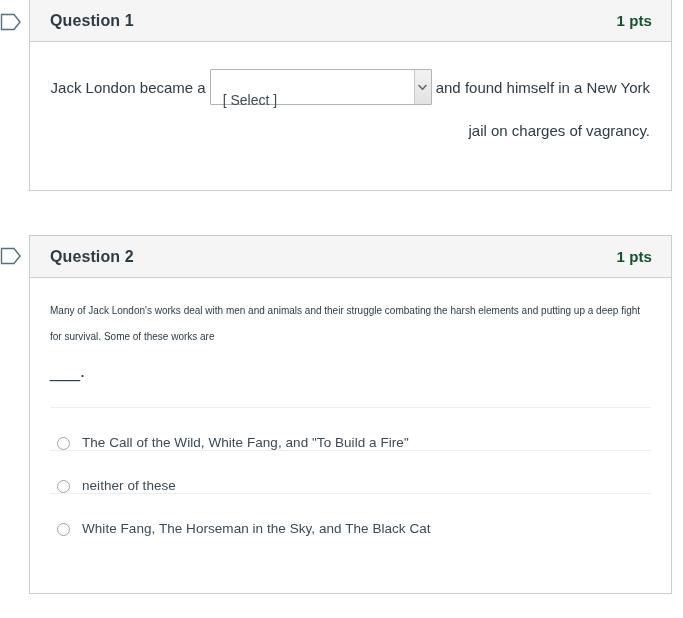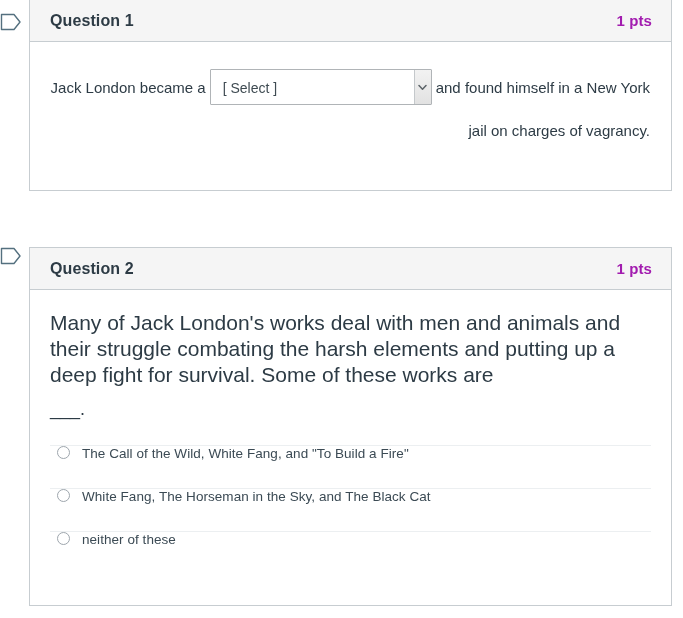--- a/index.html
+++ b/index.html
@@ -49,21 +49,21 @@
     font-family: "Liberation Sans", sans-serif;
     font-size: 16px;
     font-weight: bold;
     color: #2d3b45;
     letter-spacing: 0.1px;
   }
   .q-points {
     font-family: "Liberation Sans", sans-serif;
     font-size: 15px;
     font-weight: bold;
-    color: #a21caf;
+    color: #14532d;
     letter-spacing: 0.1px;
   }
 
   .q-body {
     padding: 0 20px;
   }
 
   
   .q1-body {
     padding-top: 23px;
@@ -88,21 +88,21 @@
     height: 36px;
     box-sizing: border-box;
     border: 1px solid #b0b4b7;
     background: #ffffff;
     margin: 0 4px;
     border-radius: 1px;
   }
   .select-value {
     position: absolute;
     left: 12px;
-    top: 0;
+    top: 12px;
     height: 36px;
     line-height: 36px;
     font-family: "Liberation Sans", sans-serif;
     font-size: 14px;
     color: #3f4b52;
     white-space: nowrap;
   }
   .select-arrow-btn {
     position: absolute;
     right: 0px;
@@ -117,41 +117,41 @@
   }
   .select-arrow-btn svg { display: block; }
 
   
   .q2-body {
     padding-top: 20px;
     padding-bottom: 0px;
   }
   .q2-text {
     font-family: "Liberation Sans", sans-serif;
-    font-size: 21px;
+    font-size: 10px;
     color: #2d3b45;
     line-height: 26px;
     margin: 0 0 8px 0;
     max-width: 612px;
   }
   .q2-blank {
     font-family: "Liberation Sans", sans-serif;
     font-size: 18px;
     color: #2d3b45;
     line-height: 26px;
     margin: 0;
   }
 
   .answers {
     margin-top: 23px;
     padding-bottom: 20px;
   }
   .answer-row {
     display: flex;
-    align-items: flex-start;
+    align-items: flex-end;
     height: 42px;
     border-top: 1px solid #eceff1;
   }
   .answer-row:last-child { }
   .radio {
     flex: 0 0 auto;
     width: 13px;
     height: 13px;
     border-radius: 50%;
     border: 1px solid #9ea6ad;
@@ -191,37 +191,37 @@
     </div>
   </div>
 </div>
 
 <div class="flag-marker" style="top:246px;">
   <svg width="22" height="20" viewBox="0 0 22 20" aria-hidden="true">
     <path d="M1.5 2.5 H14 L20 10 L14 17.5 H1.5 Z" fill="#ffffff" stroke="#54707f" stroke-width="1.4" stroke-linejoin="round"></path>
   </svg>
 </div>
 
-<div class="question-card" style="top:247px; height:359px;">
+<div class="question-card" style="top:235px; height:359px;">
   <div class="q-header">
     <span class="q-title">Question 2</span>
     <span class="q-points">1 pts</span>
   </div>
   <div class="q-body q2-body">
     <p class="q2-text">Many of Jack London's works deal with men and animals and their struggle combating the harsh elements and putting up a deep fight for survival. Some of these works are</p>
     <p class="q2-blank">___.</p>
 
     <div class="answers">
       <div class="answer-row">
         <span class="radio"></span>
         <span class="answer-label">The Call of the Wild, White Fang, and "To Build a Fire"</span>
       </div>
       <div class="answer-row">
         <span class="radio"></span>
-        <span class="answer-label">White Fang, The Horseman in the Sky, and The Black Cat</span>
+        <span class="answer-label">neither of these</span>
       </div>
       <div class="answer-row">
         <span class="radio"></span>
-        <span class="answer-label">neither of these</span>
+        <span class="answer-label">White Fang, The Horseman in the Sky, and The Black Cat</span>
       </div>
     </div>
   </div>
 </div>
 
 </body></html>

